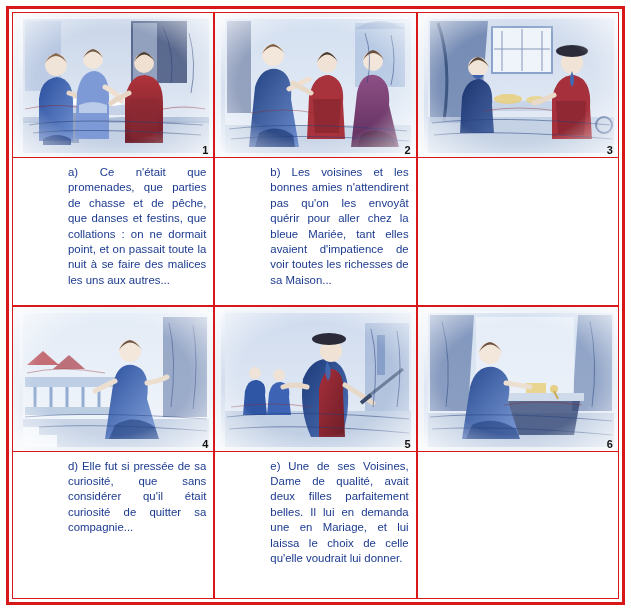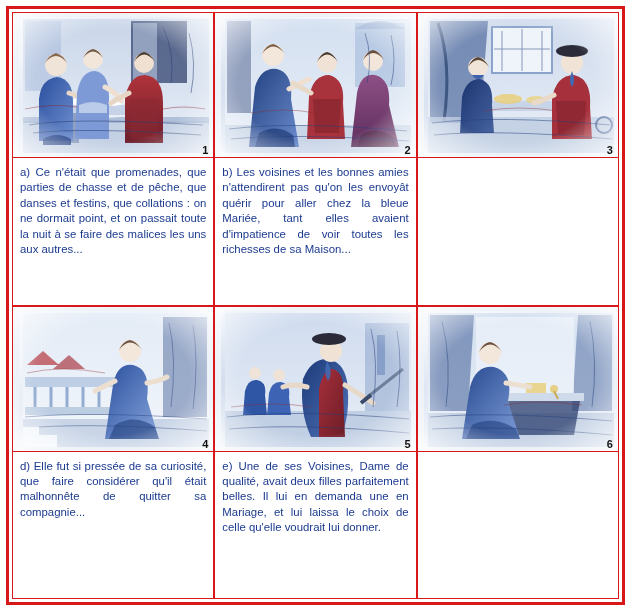--- a/index.html
+++ b/index.html
@@ -69,20 +69,21 @@
     z-index: 6;
   }
   .caption {
     flex: 1;
     padding: 7px 7px 0 7px;
     font-size: 11.4px;
     line-height: 15.4px;
     color: #1b3a8f;
     text-align: justify;
     font-family: "Liberation Sans", sans-serif;
+    margin-left: 48px;
   }
   
   .bg-soft {
     position: absolute;
     left: 6px; top: 4px; right: 6px; bottom: 4px;
     border-radius: 6px;
     filter: blur(0.4px);
   }
   .sc1 .bg-soft {
     background:
@@ -377,21 +378,21 @@
                 <path d="M180 18 Q186 54 180 102"></path>
               </g>
               <g stroke="#8f2b34" stroke-width="1" fill="none" opacity="0.4">
                 <path d="M14 66 Q48 58 92 66"></path>
               </g>
             </svg>
             <div class="vignette"></div>
           </div>
           <span class="num">4</span>
         </div>
-        <div class="caption">d) Elle fut si pressée de sa curiosité, que faire considérer qu'il était malhonnête de quitter sa compagnie...</div>
+        <div class="caption">d) Elle fut si pressée de sa curiosité, que sans considérer qu'il était curiosité de quitter sa compagnie...</div>
       </div>
 
       <div class="cell">
         <div class="img-wrap">
           <div class="illus sc5">
             <div class="bg-soft"></div>
             <svg width="205" height="145" viewBox="0 0 205 145">
               <defs>
                 <linearGradient id="g5wall" x1="0" y1="0" x2="0" y2="1">
                   <stop offset="0" stop-color="#cfdbee"></stop>

